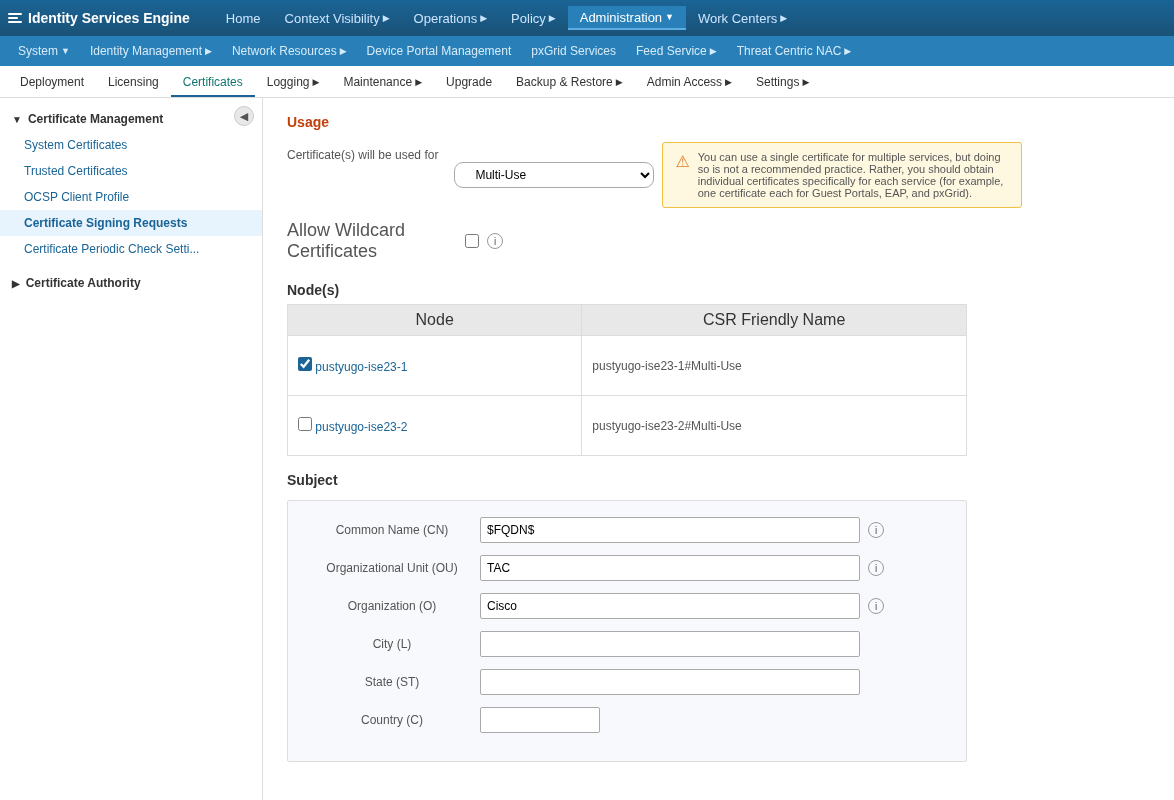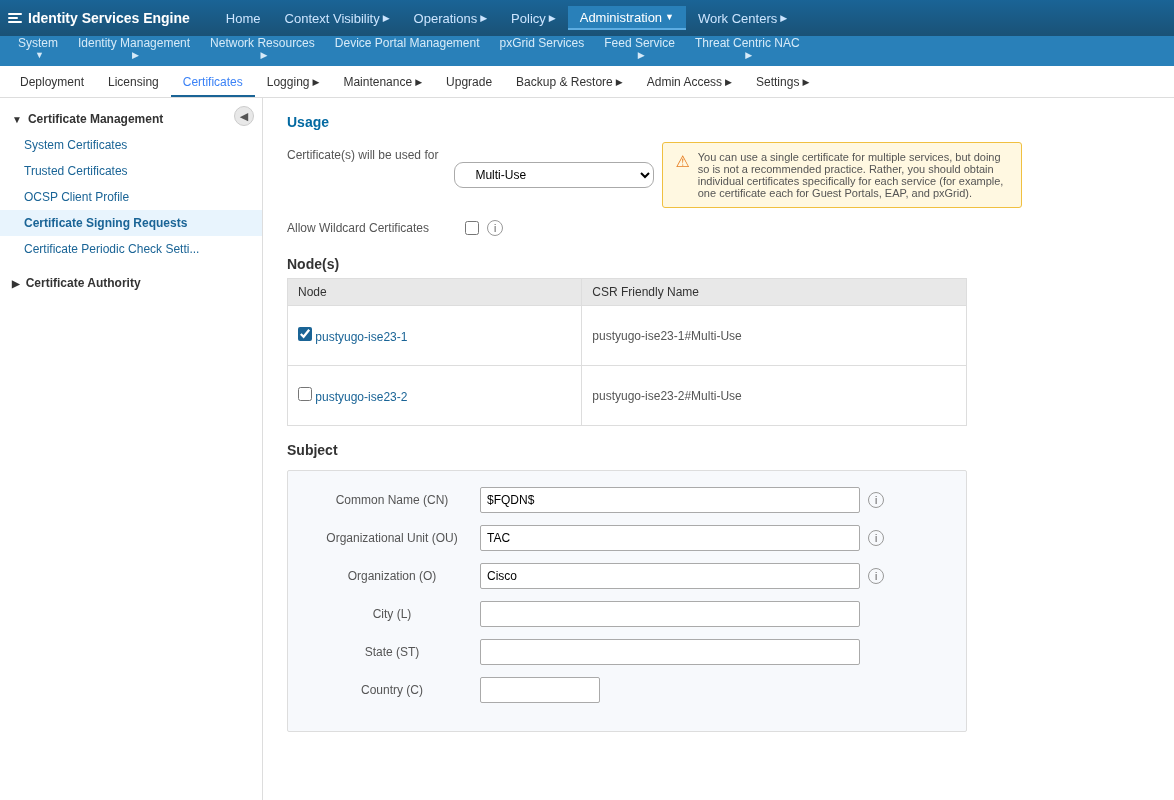--- a/index.html
+++ b/index.html
@@ -74,21 +74,20 @@
     }
     .second-nav-item {
       color: #d6eaf8;
       padding: 0 10px;
       height: 100%;
       display: flex;
       align-items: center;
       cursor: pointer;
       font-size: 12px;
       white-space: nowrap;
-      flex-direction: column;
     }
     .second-nav-item .arrow { font-size: 9px; margin-left: 3px; }
 
     
     .third-nav {
       background: #fff;
       display: flex;
       align-items: flex-end;
       height: 32px;
       padding: 0 8px;
@@ -99,21 +98,21 @@
       height: 28px;
       display: flex;
       align-items: center;
       cursor: pointer;
       font-size: 12px;
       color: #333;
       white-space: nowrap;
       border-bottom: 2px solid transparent;
     }
     .third-nav-item.active {
-      color: #3b82f6;
+      color: #0f766e;
       border-bottom: 2px solid #1a6496;
       text-align: center;
     }
     .third-nav-item .arrow { font-size: 9px; margin-left: 3px; }
 
     
     .layout {
       display: flex;
       height: calc(800px - 98px);
       overflow: hidden;
@@ -184,21 +183,21 @@
       background: #fff;
     }
 
     
     .form-section {
       padding: 16px 24px;
     }
     .section-title {
       font-size: 14px;
       font-weight: bold;
-      color: #0369a1;
+      color: #c2410c;
       margin-bottom: 12px;
     }
 
     .usage-row {
       display: flex;
       align-items: flex-start;
       gap: 16px;
       margin-bottom: 12px;
     }
     .usage-label {
@@ -239,21 +238,21 @@
       margin-top: 1px;
       flex-shrink: 0;
     }
     .wildcard-row {
       display: flex;
       align-items: center;
       gap: 8px;
       margin-bottom: 4px;
     }
     .wildcard-label {
-      font-size: 12px;
+      font-size: 18px;
       color: #555;
       width: 170px;
     }
     .info-icon {
       display: inline-flex;
       align-items: center;
       justify-content: center;
       width: 16px;
       height: 16px;
       border: 1px solid #999;
@@ -280,22 +279,22 @@
     }
     .nodes-table {
       width: calc(100% - 0px);
       border-collapse: collapse;
       border: 1px solid #ddd;
       max-width: 680px;
     }
     .nodes-table th {
       background: #e8e8e8;
       padding: 6px 10px;
-      font-size: 12px;
-      text-align: left;
+      font-size: 16px;
+      text-align: center;
       border: 1px solid #ddd;
       font-weight: normal;
       color: #333;
     }
     .nodes-table td {
       padding: 21px 10px;
       font-size: 12px;
       border: 1px solid #ddd;
       vertical-align: middle;
     }

